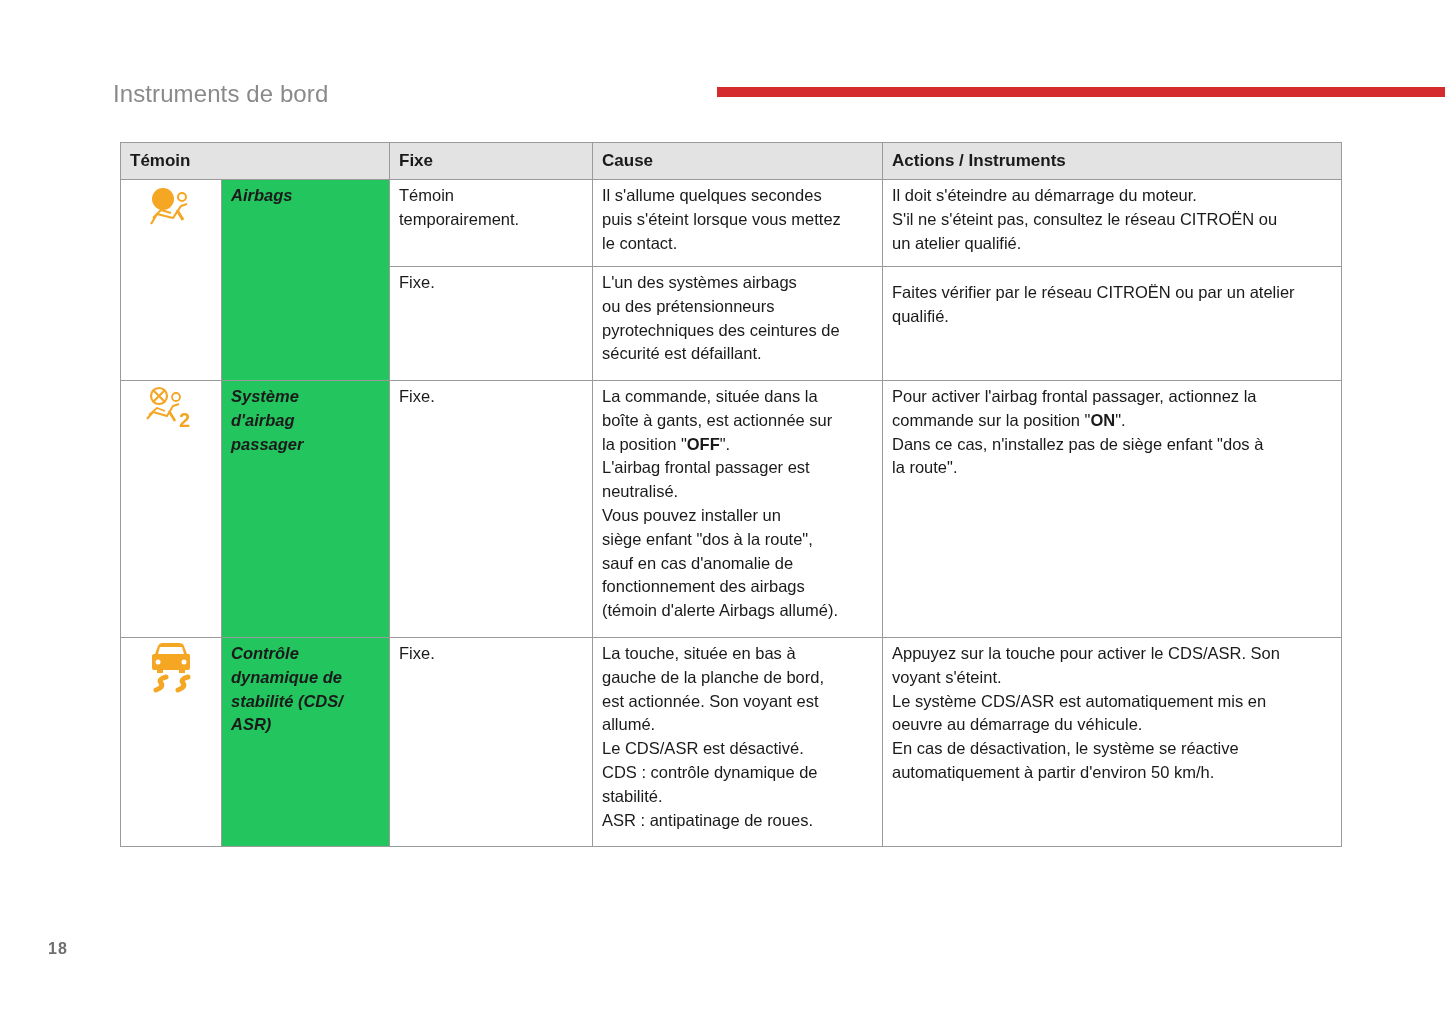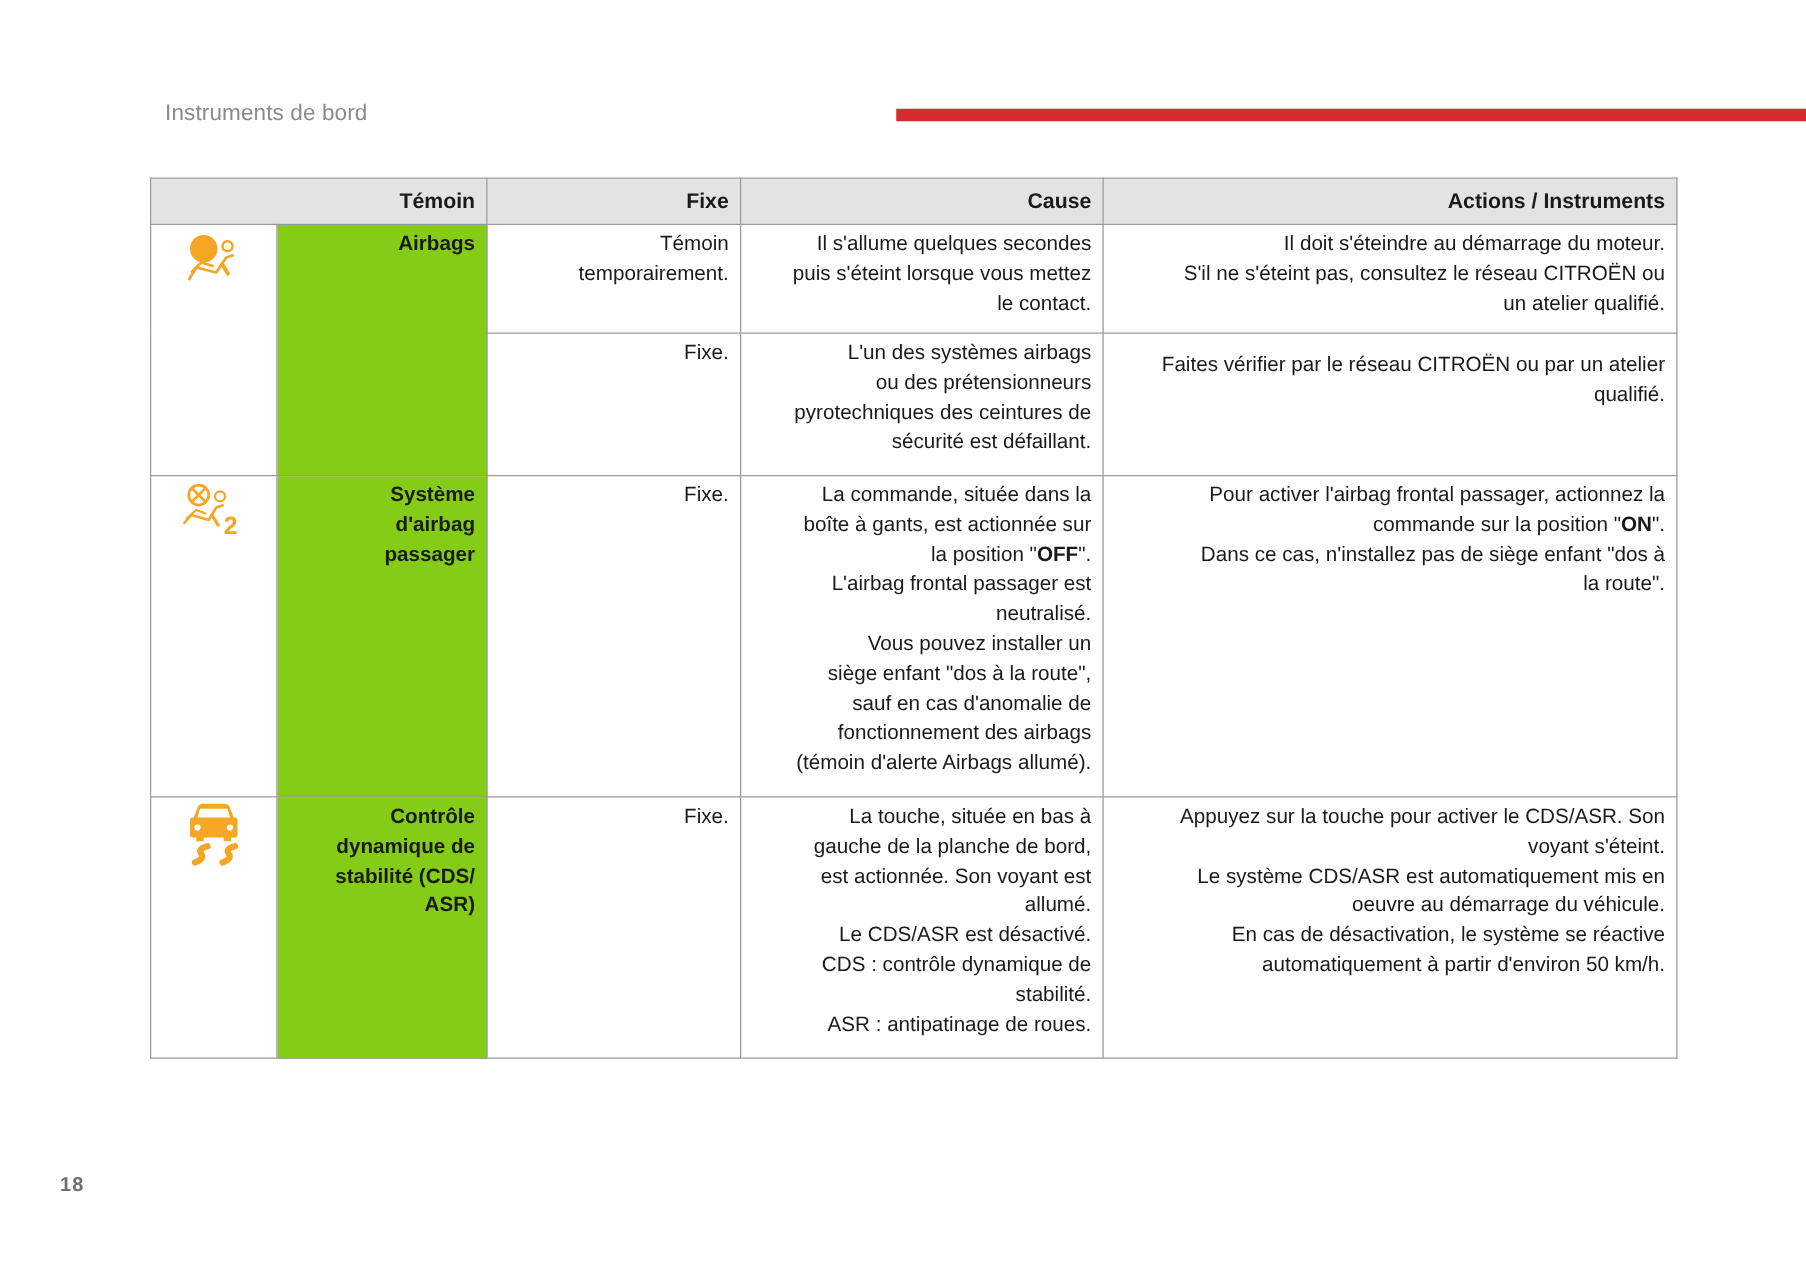--- a/index.html
+++ b/index.html
@@ -1,47 +1,47 @@
 <!DOCTYPE html>
 <html><head>
 <meta charset="utf-8">
 <style>
   html, body { margin: 0; padding: 0; background: #ffffff; }
   body {
     width: 1445px; height: 1026px; position: relative; overflow: hidden;
     font-family: "Liberation Sans", sans-serif; color: #1a1a1a;
   }
   .section-title {
-    position: absolute; left: 132px; top: 80px;
-    font-size: 18px; color: #8a8a8a; letter-spacing: 0.1px;
+    position: absolute; left: 113px; top: 80px;
+    font-size: 24px; color: #8a8a8a; letter-spacing: 0.1px;
   }
   .red-bar {
     position: absolute; left: 717px; top: 87px; width: 728px; height: 10px;
     background: #d52b2e;
   }
   .page-number {
     position: absolute; left: 48px; top: 940px;
     font-size: 16px; font-weight: bold; color: #6f6f6f; letter-spacing: 1px;
   }
   table.main {
     position: absolute; left: 120px; top: 142px;
     width: 1221px; border-collapse: collapse; table-layout: fixed;
     font-size: 16.5px; line-height: 23.8px;
   }
   table.main td, table.main th {
-    border: 1.5px solid #9a9a9a; vertical-align: top; text-align: right;
+    border: 1.5px solid #9a9a9a; vertical-align: top; text-align: left;
     padding: 4px 9px 6px 9px;
   }
   table.main th {
     background: #e3e3e3; font-weight: bold; font-size: 17px;
     height: 36px; vertical-align: middle; padding: 0 9px;
   }
   th.th-temoin { padding-bottom: 8px; }
   td.icon-cell { background: #ffffff; text-align: center; padding: 6px 0 0 0; }
-  td.name-cell { background: #84cc16; font-weight: bold; padding-left: 10px; }
+  td.name-cell { background: #22c55e; font-weight: bold; padding-left: 10px; font-style: italic; }
   .cell-text { white-space: pre-line; }
   b.em { font-weight: bold; }
   .icon svg { display: block; margin: 0 auto; }
 </style>
 </head>
 <body>
 
 <div class="section-title">Instruments de bord</div>
 <div class="red-bar"></div>
 

